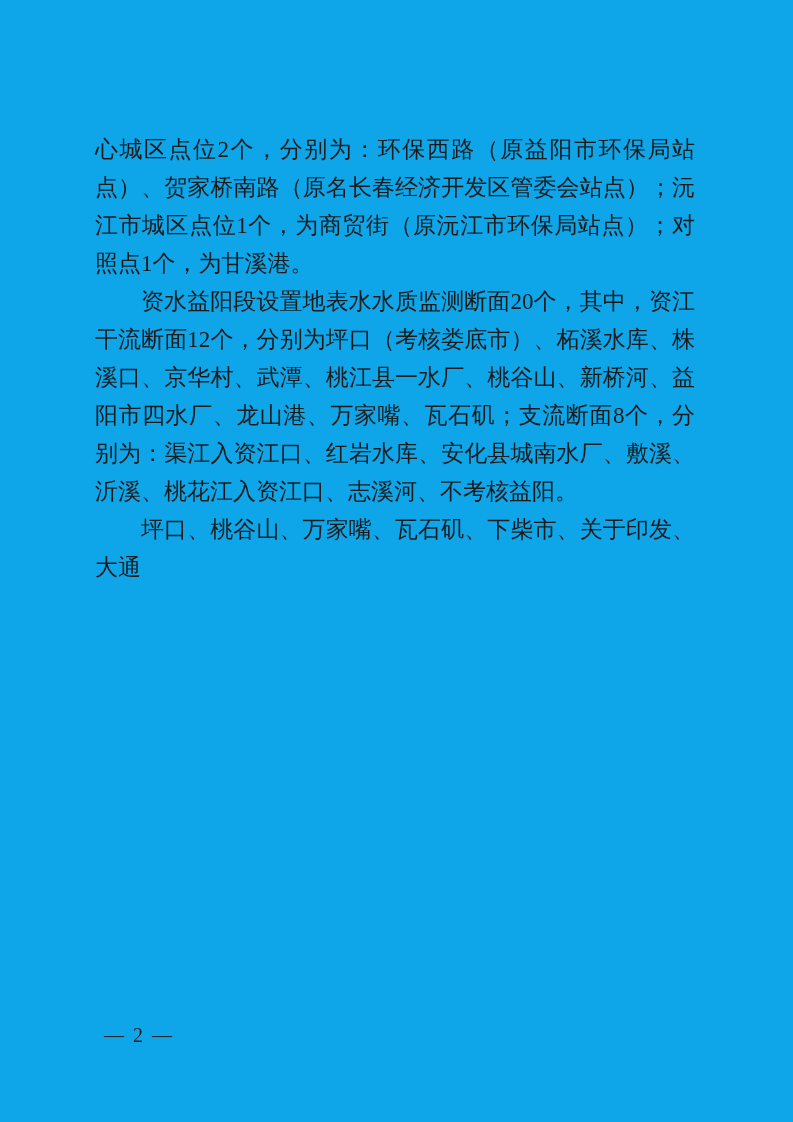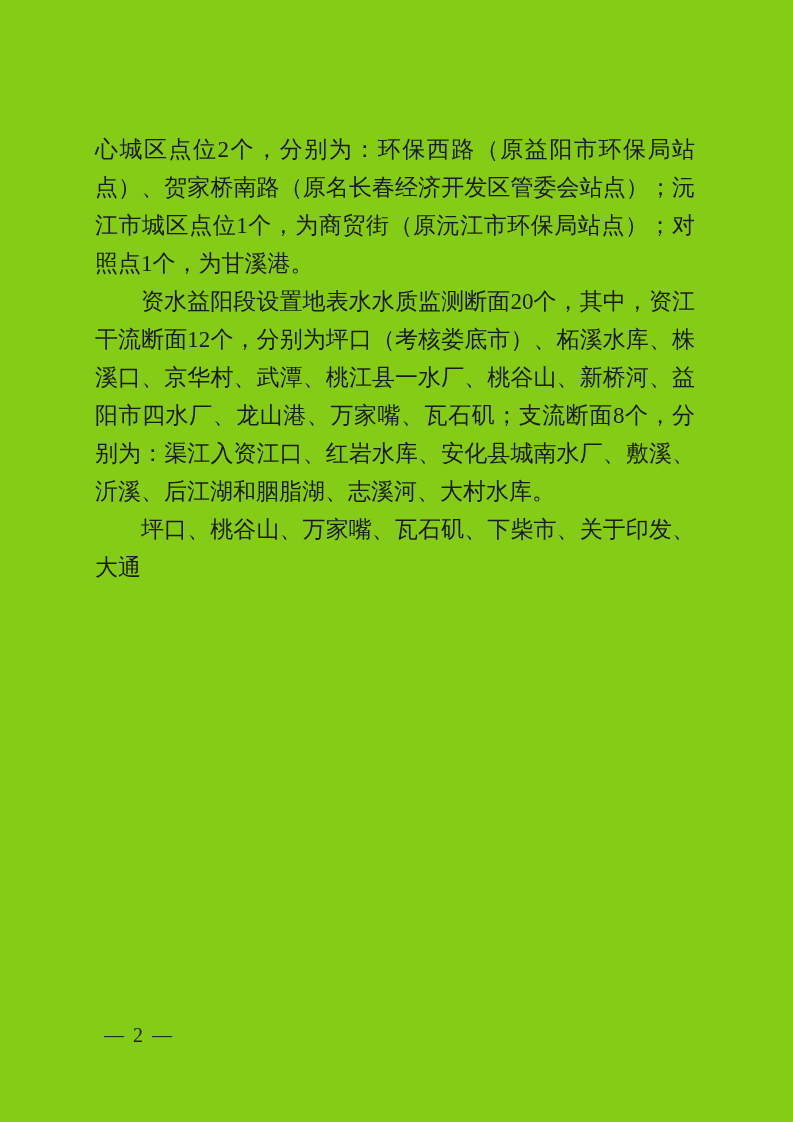--- a/index.html
+++ b/index.html
@@ -11,21 +11,21 @@
     height: 1122px;
     position: relative;
     background: #ffffff;
     font-family: "Liberation Serif", "DejaVu Serif", serif;
     color: #1b1b1b;
     overflow: hidden;
   }
   .page {
     position: absolute;
     inset: 0;
-    background: #84cc16;
+    background: #0ea5e9;
   }
   .text-block {
     position: absolute;
     left: 95px;
     top: 131px;
     width: 600px;
     font-size: 23px;
     line-height: 38px;
     text-align: justify;
   }
@@ -48,18 +48,18 @@
     letter-spacing: 2px;
     color: #222222;
   }
 </style>
 </head>
 <body>
 
 <div class="page">
   <div class="text-block">
     <p class="para no-indent">心城区点位2个，分别为：环保西路（原益阳市环保局站点）、贺家桥南路（原名长春经济开发区管委会站点）；沅江市城区点位1个，为商贸街（原沅江市环保局站点）；对照点1个，为甘溪港。</p>
-    <p class="para indent">资水益阳段设置地表水水质监测断面20个，其中，资江干流断面12个，分别为坪口（考核娄底市）、柘溪水库、株溪口、京华村、武潭、桃江县一水厂、桃谷山、新桥河、益阳市四水厂、龙山港、万家嘴、瓦石矶；支流断面8个，分别为：渠江入资江口、红岩水库、安化县城南水厂、敷溪、沂溪、后江湖和胭脂湖、志溪河、大村水库。</p>
+    <p class="para indent">资水益阳段设置地表水水质监测断面20个，其中，资江干流断面12个，分别为坪口（考核娄底市）、柘溪水库、株溪口、京华村、武潭、桃江县一水厂、桃谷山、新桥河、益阳市四水厂、龙山港、万家嘴、瓦石矶；支流断面8个，分别为：渠江入资江口、红岩水库、安化县城南水厂、敷溪、沂溪、桃花江入资江口、志溪河、不考核益阳。</p>
     <p class="para indent">坪口、桃谷山、万家嘴、瓦石矶、下柴市、关于印发、大通</p>
   </div>
 
   <div class="page-number">— 2 —</div>
 </div>
 
 </body></html>

